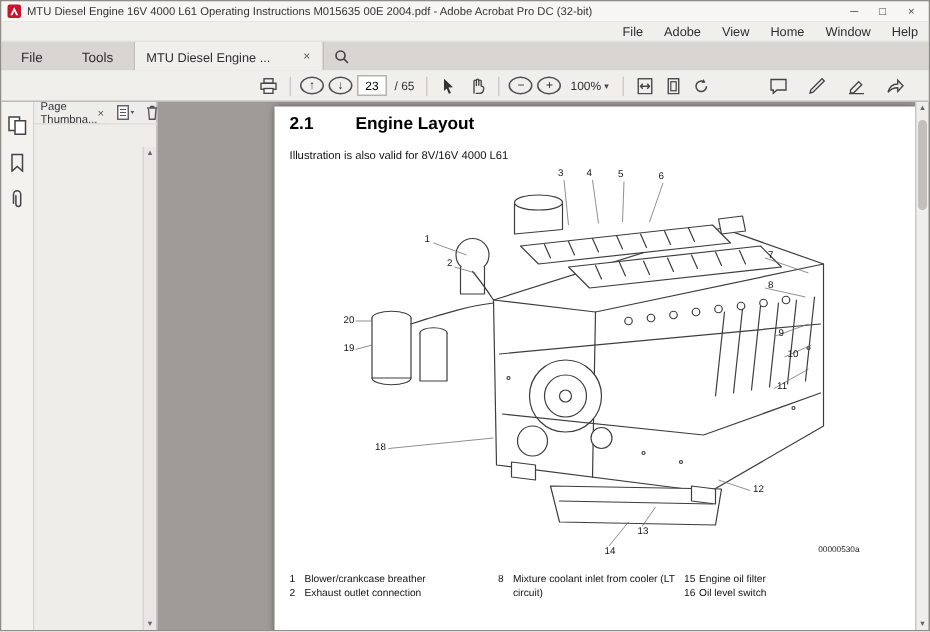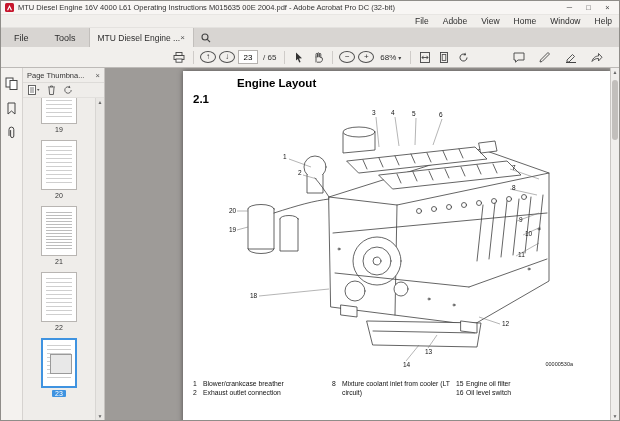--- a/index.html
+++ b/index.html
@@ -15,42 +15,42 @@
   .win-controls{display:flex;margin-left:auto;flex:0 0 auto;}
   .win-btn{width:19px;height:13px;display:flex;align-items:center;justify-content:center;font-size:7.5px;color:#444;}
 
   
   .menubar{height:13px;flex:0 0 auto;background:#f1efec;display:flex;align-items:center;font-size:8.5px;padding-left:2px;border-bottom:1px solid #e4e2df;justify-content:flex-end;}
   .menu-item{padding:0 7px;height:100%;display:flex;align-items:center;}
 
   
   .tabbar{height:19px;flex:0 0 auto;background:#d8d5d2;display:flex;align-items:stretch;}
   .tab{display:flex;align-items:center;padding:0 13px;font-size:9px;color:#2e2e2e;}
-  .tab-doc{background:#f1efec;border-left:1px solid #c2bfbc;border-right:1px solid #c2bfbc;padding:0 8px;gap:0;}
+  .tab-doc{background:#f1efec;border-left:1px solid #c2bfbc;border-right:1px solid #c2bfbc;padding:0 8px;gap:22px;}
   .doc-label{max-width:86px;white-space:nowrap;overflow:hidden;font-size:8.5px;}
   .tab-close{font-size:8px;color:#555;}
   .tab-search{width:24px;display:flex;align-items:center;justify-content:center;}
 
   
   .toolbar{height:21px;flex:0 0 auto;background:#f1efec;border-bottom:1px solid #bdbab7;display:flex;align-items:center;padding-left:170px;gap:3px;font-size:8px;}
   .tb-sep{width:1px;height:13px;background:#cfccc9;margin:0 3px;flex:0 0 auto;}
   .tb-btn{height:17px;min-width:16px;display:flex;align-items:center;justify-content:center;border-radius:2px;}
   .circ{width:12px;height:12px;border:1px solid #4f4f4f;border-radius:50%;display:flex;align-items:center;justify-content:center;font-size:8px;line-height:1;color:#333;}
   .page-input{width:20px;height:14px;font-size:8px;text-align:center;border:1px solid #b5b2af;background:#fff;font-family:"Liberation Sans",sans-serif;}
   .page-total{margin:0 2px;color:#333;}
   .zoom-box{display:flex;align-items:center;gap:2px;padding:0 3px;}
   .caret{font-size:6px;color:#444;}
   .tb-right{margin-left:auto;margin-right:14px;display:flex;align-items:center;gap:10px;}
 
   
   .main{flex:1;display:flex;min-height:0;}
   .iconstrip{width:22px;background:#f4f2ef;border-right:1px solid #d6d3d0;display:flex;flex-direction:column;align-items:center;padding-top:8px;gap:11px;flex:0 0 auto;}
   .strip-icon{width:14px;height:14px;display:flex;align-items:center;justify-content:center;}
 
-  .panel{width:82px;background:#efedea;border-right:1px solid #c6c3c0;display:flex;flex-direction:column;position:relative;flex:0 0 auto;}
+  .panel{width:82px;background:#efedea;border-right:1px solid #c6c3c0;display:flex;flex-direction:row;position:relative;flex:0 0 auto;}
   .panel-header{height:15px;display:flex;align-items:center;font-size:7.5px;color:#333;padding:0 4px;border-bottom:1px solid #dddbd8;}
   .panel-close{margin-left:auto;font-size:7.5px;color:#555;}
   .panel-tools{height:15px;display:flex;align-items:center;gap:7px;padding:0 5px;border-bottom:1px solid #e2e0dd;}
   .ptool{display:flex;align-items:center;justify-content:center;}
   .thumb-area{flex:1;overflow:hidden;position:relative;padding-right:9px;}
   .thumb-list{display:flex;flex-direction:column;align-items:center;margin-top:-24px;}
   .thumb{display:flex;flex-direction:column;align-items:center;margin-bottom:7px;}
   .thumb-page{width:36px;height:50px;background:#fff;border:1px solid #b8b5b2;position:relative;overflow:hidden;}
   .tlines{position:absolute;left:4px;right:4px;top:5px;bottom:5px;background:repeating-linear-gradient(to bottom,#cfcfcf 0 1px,transparent 1px 4px);}
   .tlines.dense{background:repeating-linear-gradient(to bottom,#bdbdbd 0 1px,transparent 1px 3px);}
@@ -60,21 +60,21 @@
   .thumb.selected .thumb-num{background:#3f93e0;color:#fff;border-radius:1px;}
   .panel-scroll{position:absolute;right:0;top:30px;bottom:0;width:9px;background:#e9e7e4;border-left:1px solid #d8d6d3;display:flex;flex-direction:column;align-items:center;justify-content:space-between;font-size:5px;color:#666;padding:1px 0;}
 
   .doc-area{flex:1;background:#9e9b98;position:relative;overflow:hidden;}
   .doc-scroll{position:absolute;right:0;top:0;bottom:0;width:9px;background:#f0eeec;border-left:1px solid #c9c6c3;display:flex;flex-direction:column;align-items:center;justify-content:space-between;font-size:5px;color:#666;padding:1px 0;z-index:3;}
   .scroll-thumb{position:absolute;right:1px;top:12px;width:6px;height:60px;background:#c2bfbc;border-radius:3px;}
 
   .page{position:absolute;left:78px;top:3px;width:428px;height:380px;background:#fff;box-shadow:0 0 5px rgba(0,0,0,.5);}
   .pc{padding:6px 0 0 10px;}
   .h1{display:flex;font-weight:bold;font-size:11.5px;color:#000;}
-  .h1 .sec{width:44px;flex:0 0 auto;margin-top:16px;}
+  .h1 .sec{width:44px;flex:0 0 auto;}
   .h2{display:flex;font-weight:bold;font-size:9px;color:#000;margin-top:14px;}
   .h2 .sec{width:44px;flex:0 0 auto;}
   .note{font-size:7.5px;margin-top:10px;color:#111;}
   .figure{position:relative;width:344px;height:268px;margin:4px 0 0 36px;}
   .callout{position:absolute;font-size:6.5px;color:#111;line-height:1;}
   .fig-id{position:absolute;right:0;bottom:10px;font-size:5.5px;color:#222;}
   .legend{display:flex;margin-top:2px;font-size:6.8px;line-height:1.35;color:#111;}
   .lcol{display:flex;flex-direction:column;}
   .lc1{width:139px;}
   .lc2{width:124px;}
@@ -148,21 +148,21 @@
     </span>
     <span class="tb-btn">
       <svg width="11" height="11" viewBox="0 0 11 11">
           <path d="M3,10 L3,5 M3,5 V2.2 a0.8,0.8 0 0 1 1.6,0 V5 M4.6,4.6 V1.6 a0.8,0.8 0 0 1 1.6,0 V4.8 M6.2,4.8 V2.2 a0.8,0.8 0 0 1 1.6,0 V5.4 M7.8,5.4 a1.6,1.6 0 0 1 1.7,1.7 C9.3,9 8.5,10.2 7,10.2 L4.4,10.2" fill="none" stroke="#444" stroke-width="0.9" stroke-linecap="round"></path>
         </svg>
     </span>
     <span class="tb-sep"></span>
     <span class="tb-btn circ">−</span>
     <span class="tb-btn circ">+</span>
     <span class="zoom-box">
-      <span>68%</span>
+      <span>100%</span>
       <span class="caret">▾</span>
     </span>
     <span class="tb-sep"></span>
     <span class="tb-btn">
       <svg width="12" height="11" viewBox="0 0 12 11">
           <rect x="1.5" y="0.5" width="9" height="10" fill="none" stroke="#444" stroke-width="0.9"></rect>
           <path d="M3,5.5 L9,5.5 M4.5,3.8 L3,5.5 L4.5,7.2 M7.5,3.8 L9,5.5 L7.5,7.2" fill="none" stroke="#444" stroke-width="0.9"></path>
         </svg>
     </span>
     <span class="tb-btn">
@@ -291,20 +291,21 @@
     </div>
 
     <div class="doc-area">
 
       <div class="page">
         <div class="pc">
           <div class="h1">
             <span class="sec">2.1</span>
             <span>Engine Layout</span>
           </div>
+          <div class="note">Illustration is also valid for 8V/16V 4000 L61</div>
 
           <div class="figure">
             <svg width="344" height="268" viewBox="0 0 344 268">
               <g stroke="#3d3d3d" stroke-width="0.8" fill="none" stroke-linejoin="round" stroke-linecap="round">
 
                 <path fill="#fff" d="M100,88 L252,40 L320,64 L320,172 L244,216 L102,198 Z"></path>
                 <path d="M100,88 L168,96 L320,64"></path>
                 <path d="M168,96 L166,206"></path>
 
                 <path fill="#fff" d="M118,52 L246,38 L258,50 L130,64 Z"></path>

